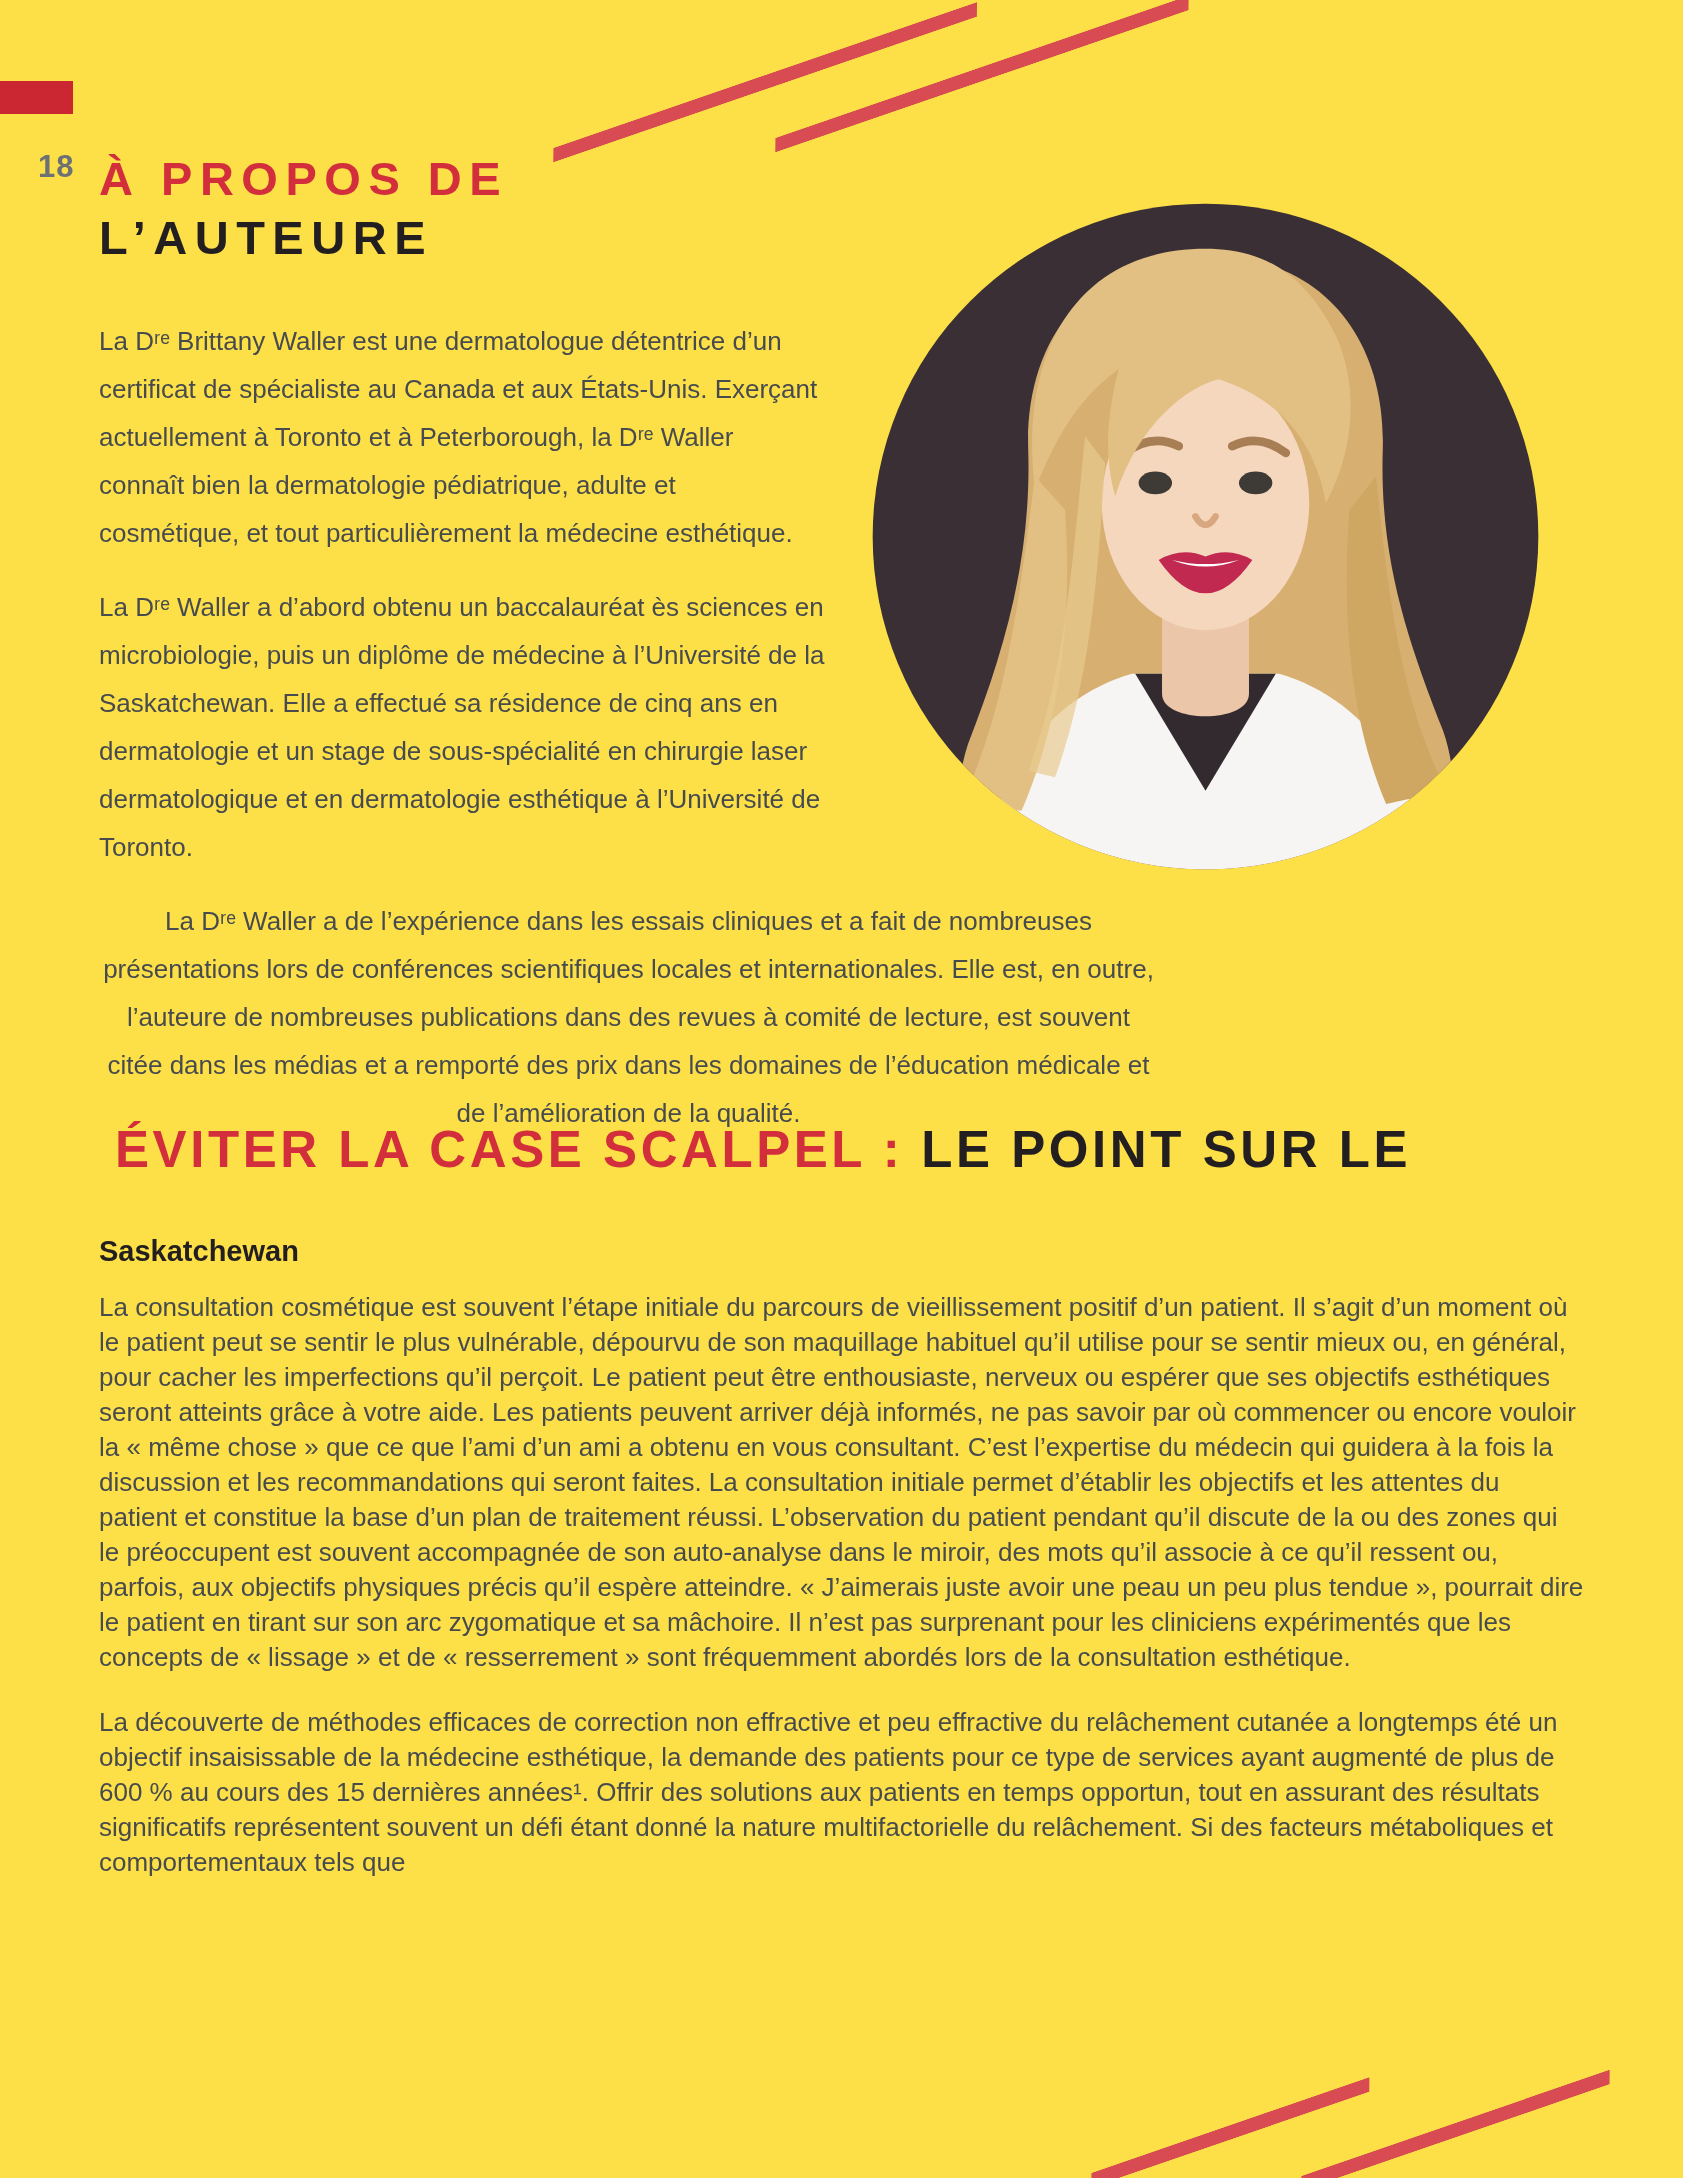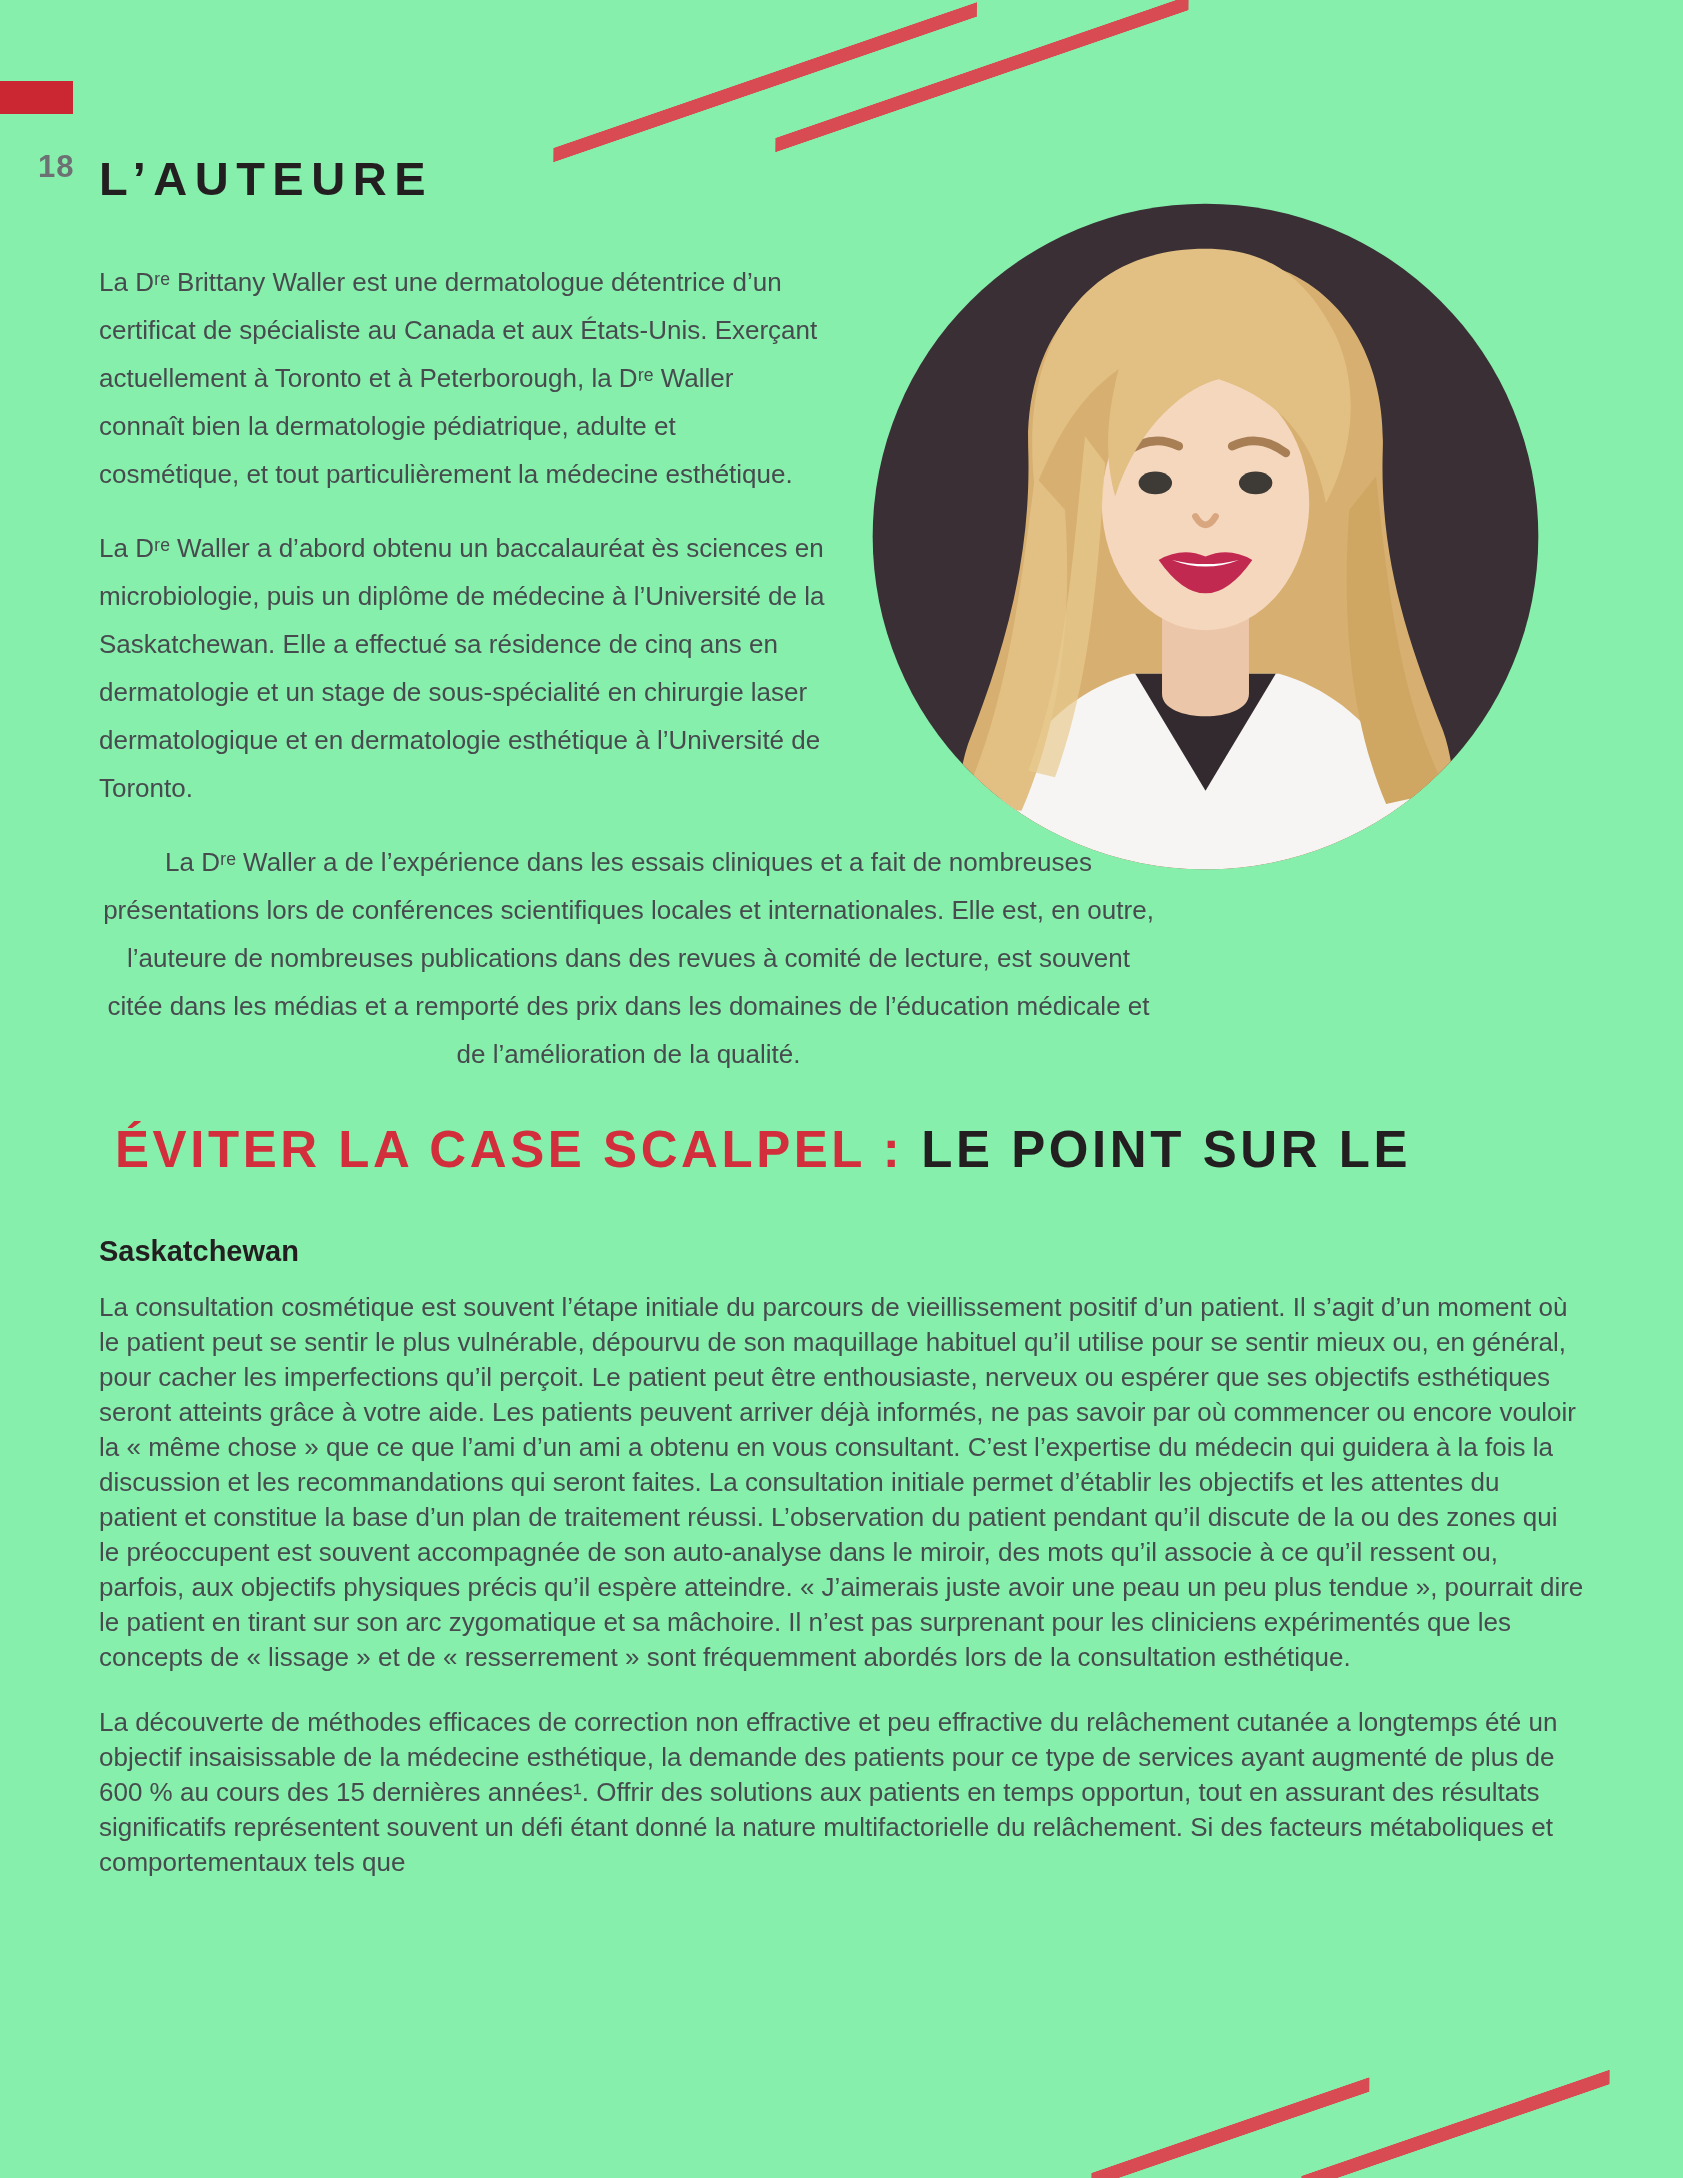--- a/index.html
+++ b/index.html
@@ -1,20 +1,20 @@
 <!DOCTYPE html>
 <html style="--accent-red: #d22e3c; --slash-red: #d94b53; --bar-red: #cb2733; --heading-black: #231f20; --body-text: #474b4e; --page-number-gray: #6e7174; --photo-background: #392f34;"><head>
 <meta charset="utf-8">
 <style>
   html,body{margin:0;padding:0;background:#ffffff;}
   .page{
     position:relative;
     width:1683px;height:2178px;
     margin:0 auto;
-    background:#86efac;
+    background:#fde047;
     overflow:hidden;
     font-family:"Liberation Sans","DejaVu Sans",sans-serif;
   }
   
   .corner-bar{
     position:absolute;left:0;top:81px;width:73px;height:33px;
     background:var(--bar-red,#cb2733);
   }
   .page-number{
     position:absolute;left:38px;top:149px;
@@ -127,20 +127,21 @@
 
         <path fill="#e2bf82" d="M49,82 C44,122 40,152 27,180 L45,182 C58,152 60,120 58,92 Z"></path>
         <path fill="#cfa763" d="M151,82 C155,122 159,150 172,176 L154,180 C142,152 141,118 143,92 Z"></path>
         <path fill="#e8ca90" d="M64,70 C60,110 58,140 47,170 L55,172 C66,142 68,108 70,78 Z" opacity="0.7"></path>
       </g>
     </svg>
   </div>
 
   <section class="about">
     <h1 class="about-title">
+      <span class="t-red">À PROPOS DE</span>
       <span class="t-blk">L’AUTEURE</span>
     </h1>
     <p class="bio w1">La Dʳᵉ Brittany Waller est une dermatologue détentrice d’un certificat de spécialiste au Canada et aux États-Unis. Exerçant actuellement à Toronto et à Peterborough, la Dʳᵉ Waller connaît bien la dermatologie pédiatrique, adulte et cosmétique, et tout particulièrement la médecine esthétique.</p>
     <p class="bio w2">La Dʳᵉ Waller a d’abord obtenu un baccalauréat ès sciences en microbiologie, puis un diplôme de médecine à l’Université de la Saskatchewan. Elle a effectué sa résidence de cinq ans en dermatologie et un stage de sous-spécialité en chirurgie laser dermatologique et en dermatologie esthétique à l’Université de Toronto.</p>
     <p class="bio w3">La Dʳᵉ Waller a de l’expérience dans les essais cliniques et a fait de nombreuses présentations lors de conférences scientifiques locales et internationales. Elle est, en outre, l’auteure de nombreuses publications dans des revues à comité de lecture, est souvent citée dans les médias et a remporté des prix dans les domaines de l’éducation médicale et de l’amélioration de la qualité.</p>
   </section>
 
   <section class="article">
     <h2 class="article-title">
       <span class="line"><span class="t-red">ÉVITER LA CASE SCALPEL :</span> <span>LE POINT SUR LE</span></span>

